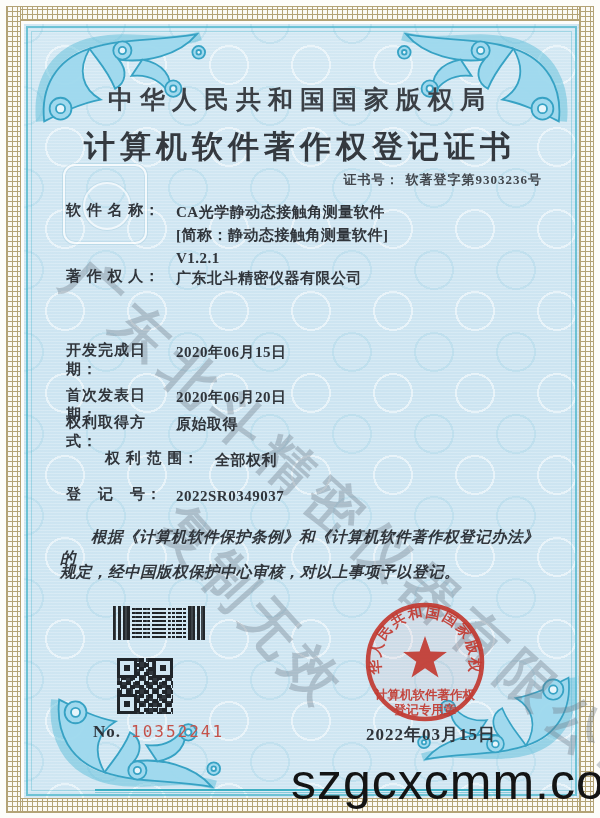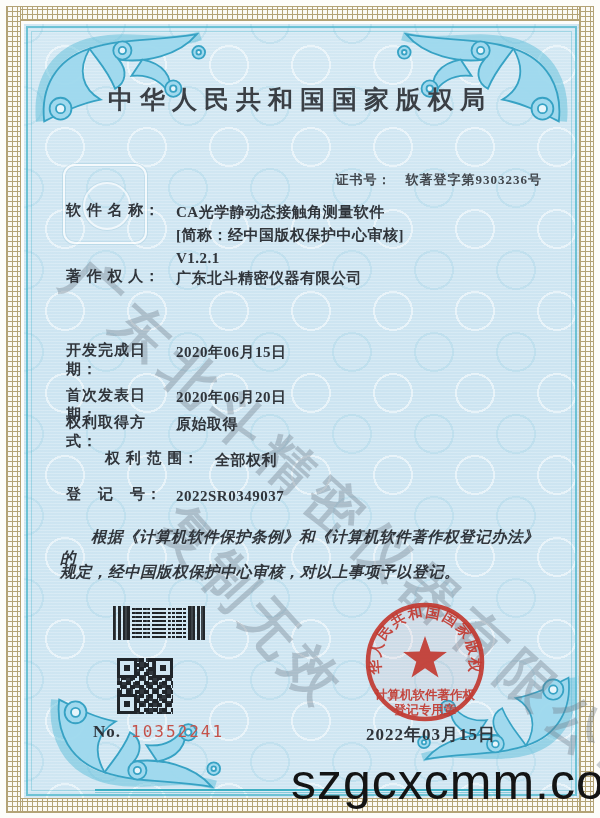--- a/index.html
+++ b/index.html
@@ -65,21 +65,21 @@
   .wm.invalid{left:196px;top:490px;font-size:55px;letter-spacing:7px;
       transform:rotate(48deg);transform-origin:0 0;}
 
   
   .txt{position:absolute;z-index:5;}
   .authority{left:0;right:0;top:83px;text-align:center;font-size:25px;font-weight:700;
       letter-spacing:7px;color:#3a3f45;}
   .doc-title{left:0;right:0;top:126px;text-align:center;font-size:31px;font-weight:700;
       letter-spacing:5px;color:#34393f;}
   .certno{right:58px;top:171px;font-size:13px;font-weight:700;color:#41464c;letter-spacing:1px;}
-  .certno .lbl{margin-right:14px;}
+  .certno .lbl{margin-right:6px;}
 
   .row{position:absolute;z-index:5;left:66px;width:480px;font-size:15px;font-weight:700;color:#30353b;}
   .row .rlabel{display:inline-block;width:110px;vertical-align:top;letter-spacing:1px;}
   .row .rvalue{display:inline-block;vertical-align:top;letter-spacing:.5px;line-height:23px;}
   .r0{top:201px;} .r1{top:267px;} .r2{top:341px;} .r3{top:386px;}
   .r4{top:413px;} .r5{top:449px;margin-left:39px;} .r6{top:485px;}
 
   .statement{position:absolute;z-index:5;left:60px;width:487px;font-size:15.5px;font-weight:700;
       color:#30353b;letter-spacing:.5px;font-style:italic;}
   .st1{top:527px;text-indent:2em;} .st2{top:562px;}
@@ -176,26 +176,27 @@
   <svg class="fl br">
       <use href="#flourish"></use>
     </svg>
 
   <div class="emboss"></div>
 
   <div class="wm company">广东北斗精密仪器有限公司</div>
   <div class="wm invalid">复制无效</div>
 
   <div class="txt authority">中华人民共和国国家版权局</div>
+  <div class="txt doc-title">计算机软件著作权登记证书</div>
   <div class="txt certno">
     <span class="lbl">证书号：</span><span>软著登字第9303236号</span>
   </div>
 
   <div class="row r0">
-    <span class="rlabel">软 件 名 称：</span><span class="rvalue"><span>CA光学静动态接触角测量软件</span><br><span>[简称：经中国版权保护中心审核]</span><br><span>V1.2.1</span></span>
+    <span class="rlabel">软 件 名 称：</span><span class="rvalue"><span>CA光学静动态接触角测量软件</span><br><span>[简称：静动态接触角测量软件]</span><br><span>V1.2.1</span></span>
   </div>
   <div class="row r1">
     <span class="rlabel">著 作 权 人：</span><span class="rvalue">广东北斗精密仪器有限公司</span>
   </div>
   <div class="row r2">
     <span class="rlabel">开发完成日期：</span><span class="rvalue">2020年06月15日</span>
   </div>
   <div class="row r3">
     <span class="rlabel">首次发表日期：</span><span class="rvalue">2020年06月20日</span>
   </div>

